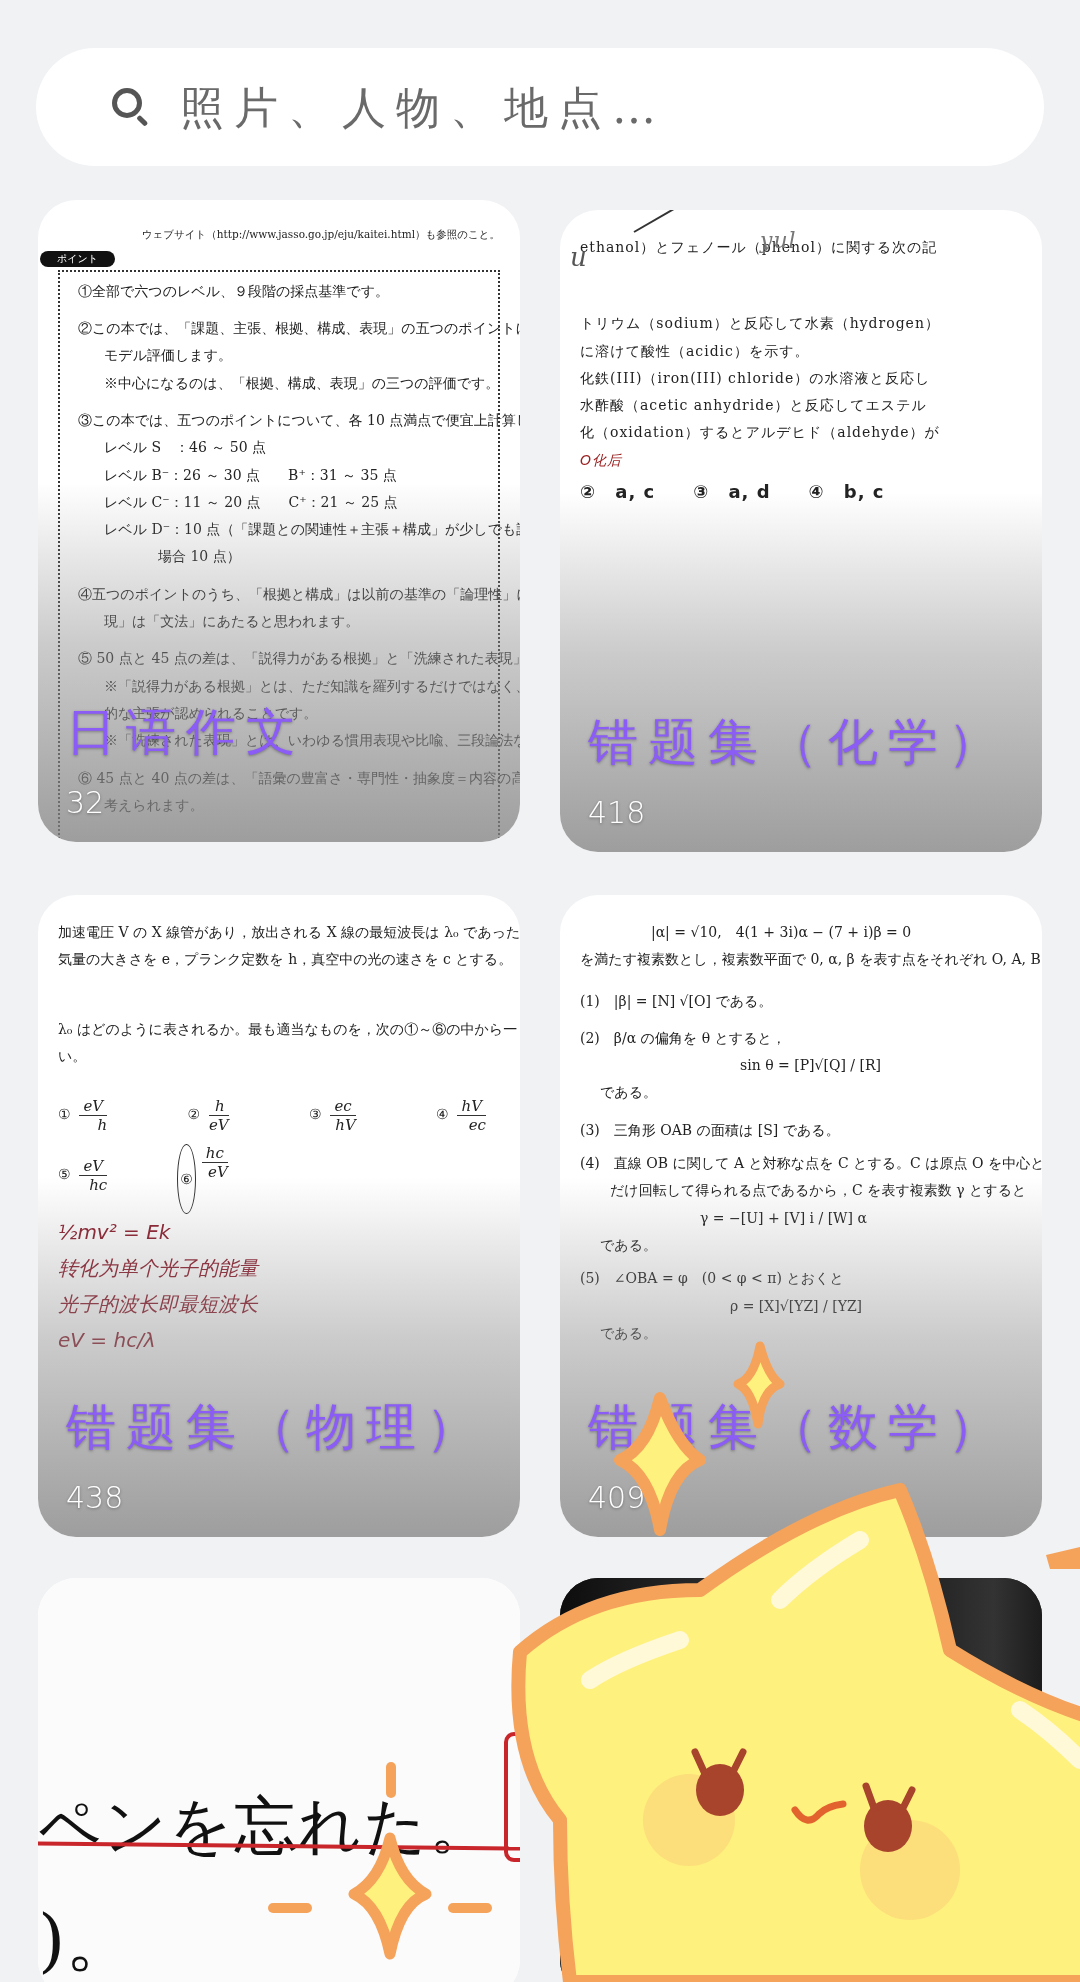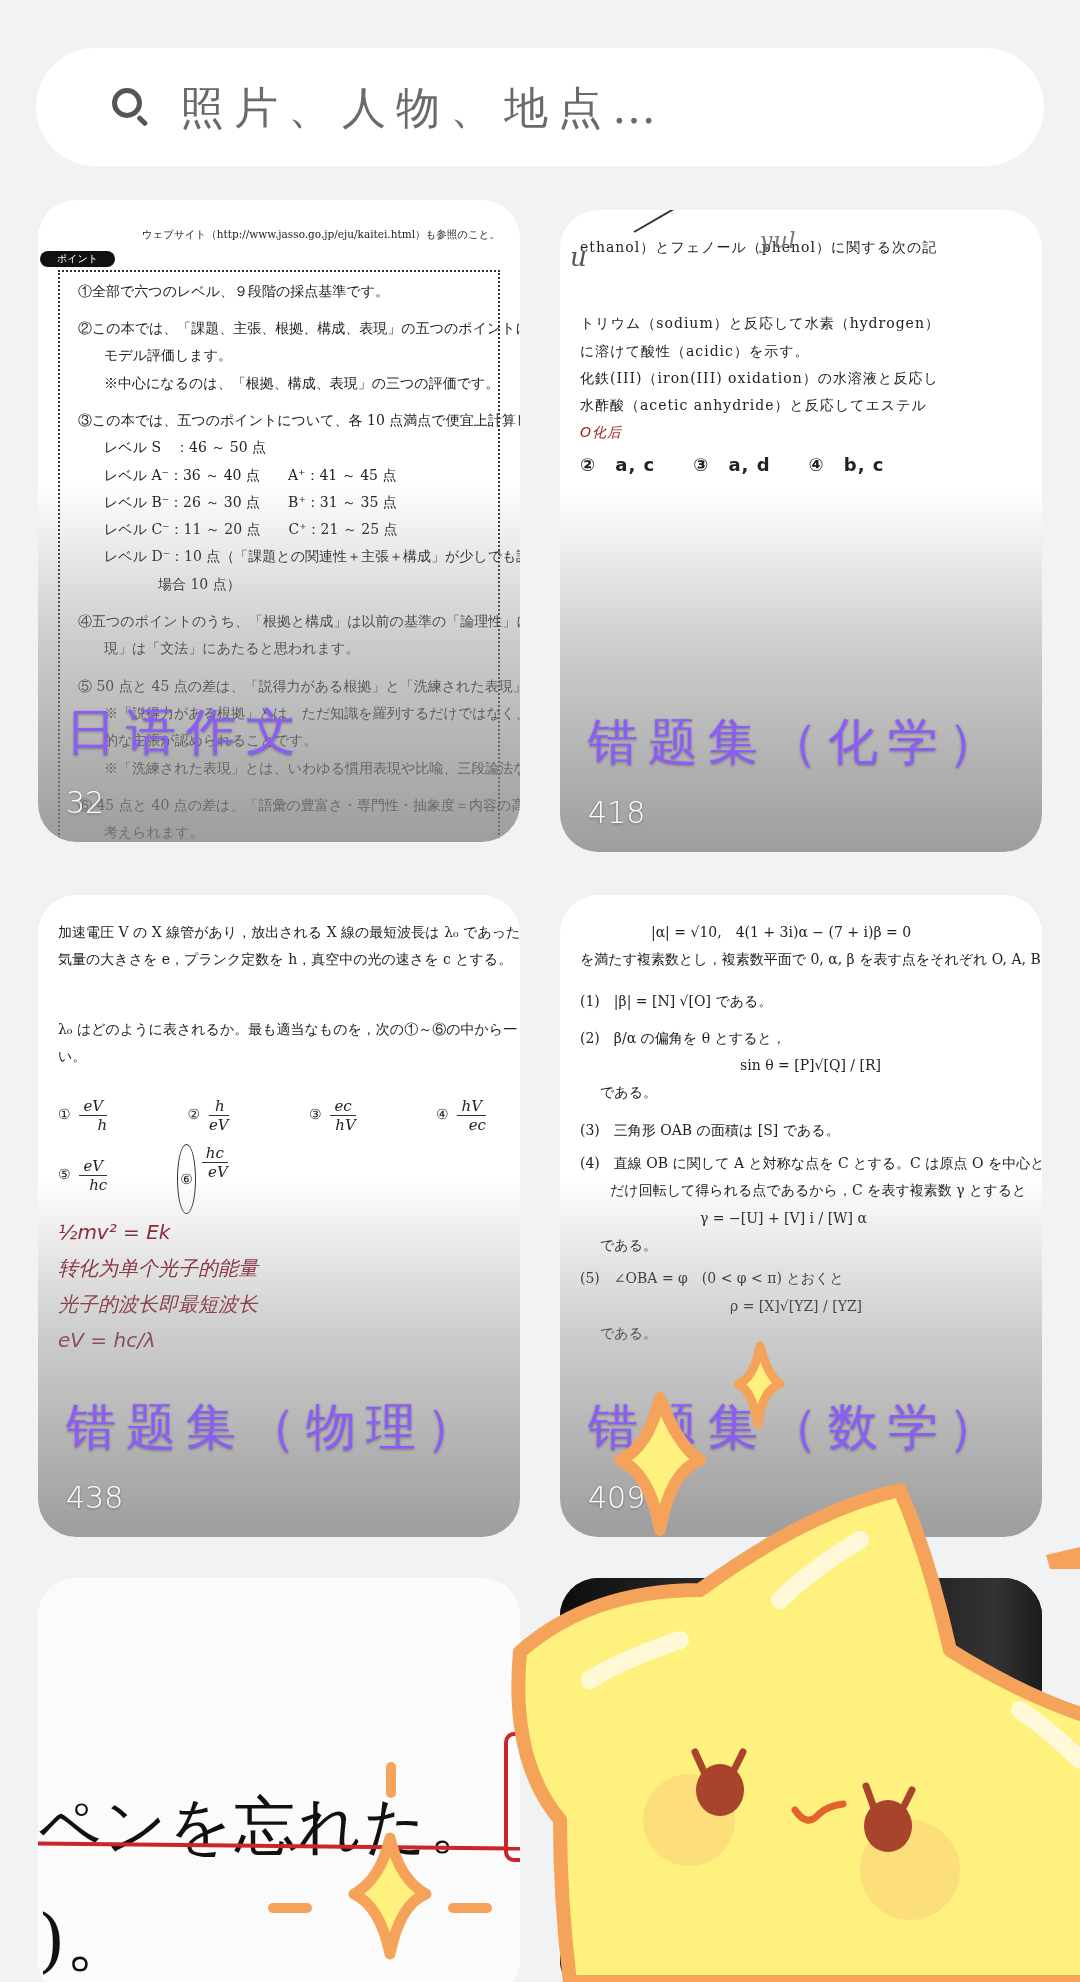--- a/index.html
+++ b/index.html
@@ -108,21 +108,20 @@
       <span class="badge">ポイント</span>
       <div class="frame">
         <div>①全部で六つのレベル、９段階の採点基準です。</div>
         <div class="gap"></div>
         <div>②この本では、「課題、主張、根拠、構成、表現」の五つのポイントに分けて、</div>
         <div class="indent">モデル評価します。</div>
         <div class="indent">※中心になるのは、「根拠、構成、表現」の三つの評価です。</div>
         <div class="gap"></div>
         <div>③この本では、五つのポイントについて、各 10 点満点で便宜上計算します。</div>
         <div class="indent">レベル S　：46 ～ 50 点</div>
-        <div class="indent">レベル A⁻：36 ～ 40 点　　A⁺：41 ～ 45 点</div>
         <div class="indent">レベル B⁻：26 ～ 30 点　　B⁺：31 ～ 35 点</div>
         <div class="indent">レベル C⁻：11 ～ 20 点　　C⁺：21 ～ 25 点</div>
         <div class="indent">レベル D⁻：10 点（「課題との関連性＋主張＋構成」が少しでも認められる</div>
         <div class="indent" style="padding-left:80px">場合 10 点）</div>
         <div class="gap"></div>
         <div>④五つのポイントのうち、「根拠と構成」は以前の基準の「論理性」にあたり、「表</div>
         <div class="indent">現」は「文法」にあたると思われます。</div>
         <div class="gap"></div>
         <div>⑤ 50 点と 45 点の差は、「説得力がある根拠」と「洗練された表現」です。</div>
         <div class="indent">※「説得力がある根拠」とは、ただ知識を羅列するだけではなく、独自の論理</div>
@@ -141,22 +140,23 @@
 
   <div class="card" style="left:560px; top:210px;">
     <div class="doc doc-chem">
       <div style="position:absolute; left:10px; top:22px; font-size:26px; color:#555; font-style:italic;">u</div>
       <div style="position:absolute; left:200px; top:10px; font-size:22px; color:#777; font-style:italic;">yul</div>
       <div style="position:absolute; left:70px; top:6px; width:60px; height:2px; background:#333; transform:rotate(-30deg);"></div>
       <div>ethanol）とフェノール（phenol）に関する次の記</div>
       <div style="height:49px"></div>
       <div>トリウム（sodium）と反応して水素（hydrogen）</div>
       <div>に溶けて酸性（acidic）を示す。</div>
-      <div>化鉄(III)（iron(III) oxidation）の水溶液と反応し</div>
+      <div>化鉄(III)（iron(III) chloride）の水溶液と反応し</div>
       <div>水酢酸（acetic anhydride）と反応してエステル</div>
+      <div>化（oxidation）するとアルデヒド（aldehyde）が</div>
       <div class="hw">
         <span>O化后</span>
       </div>
       <div style="font-family:'DejaVu Sans',sans-serif; font-weight:bold; font-size:18px;">②　a, c　　③　a, d　　④　b, c</div>
     </div>
     <div class="shade"></div>
     <div class="title">错题集（化学）</div>
     <div class="count">418</div>
   </div>
 

